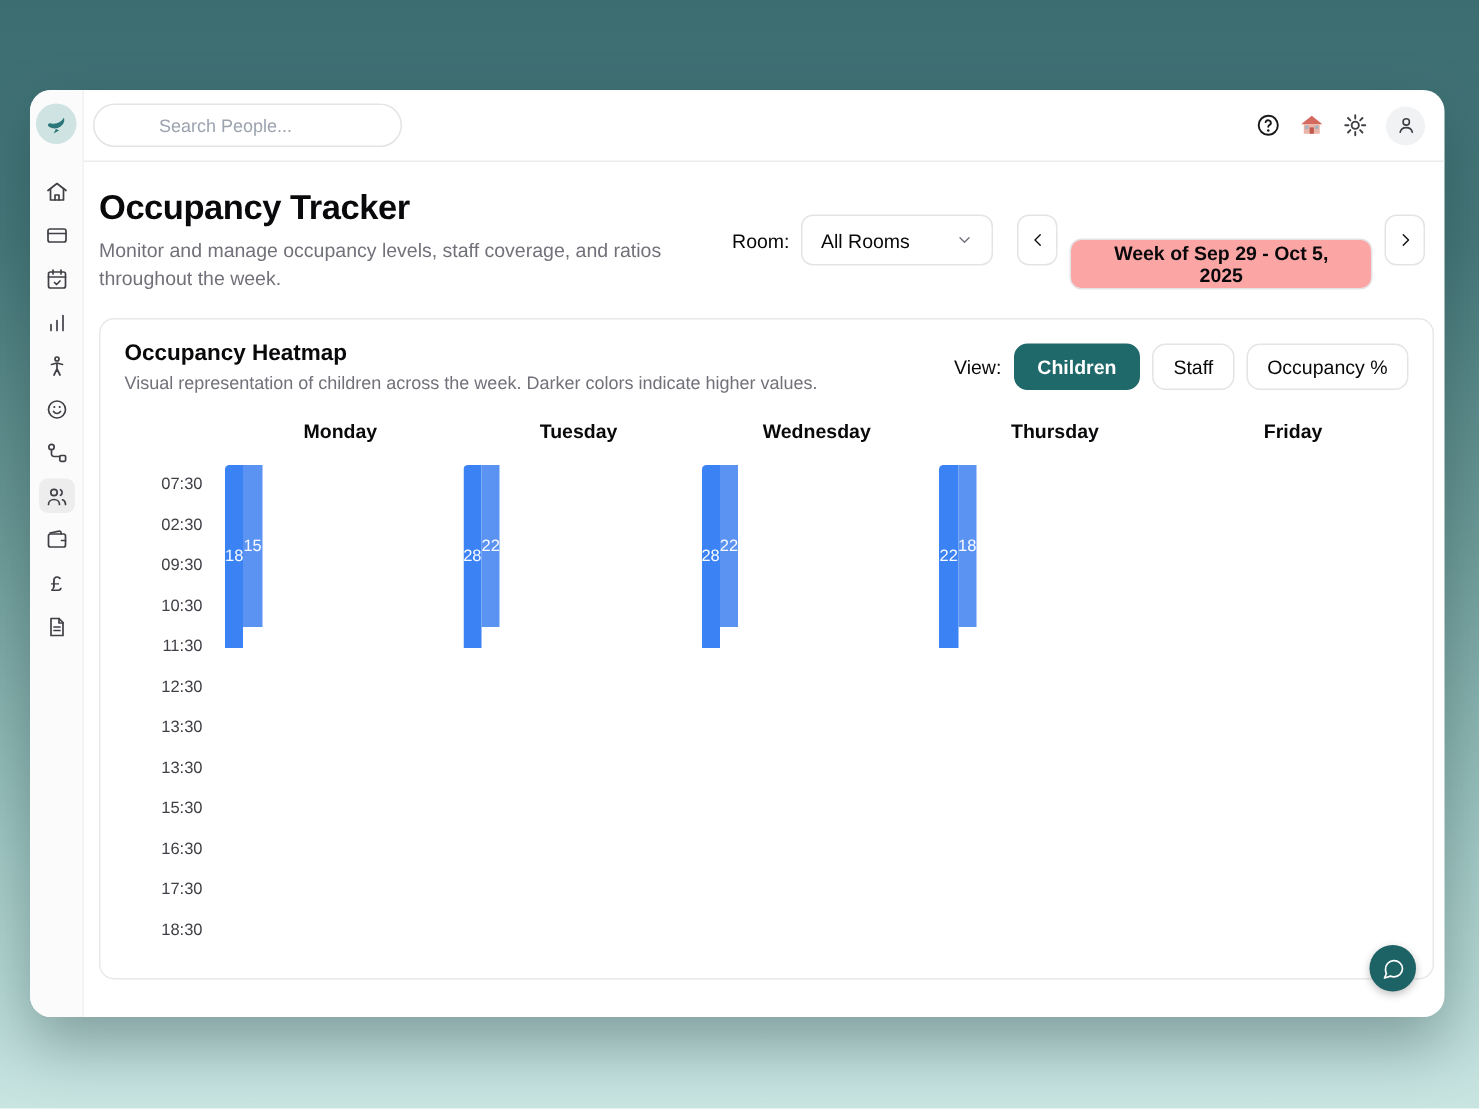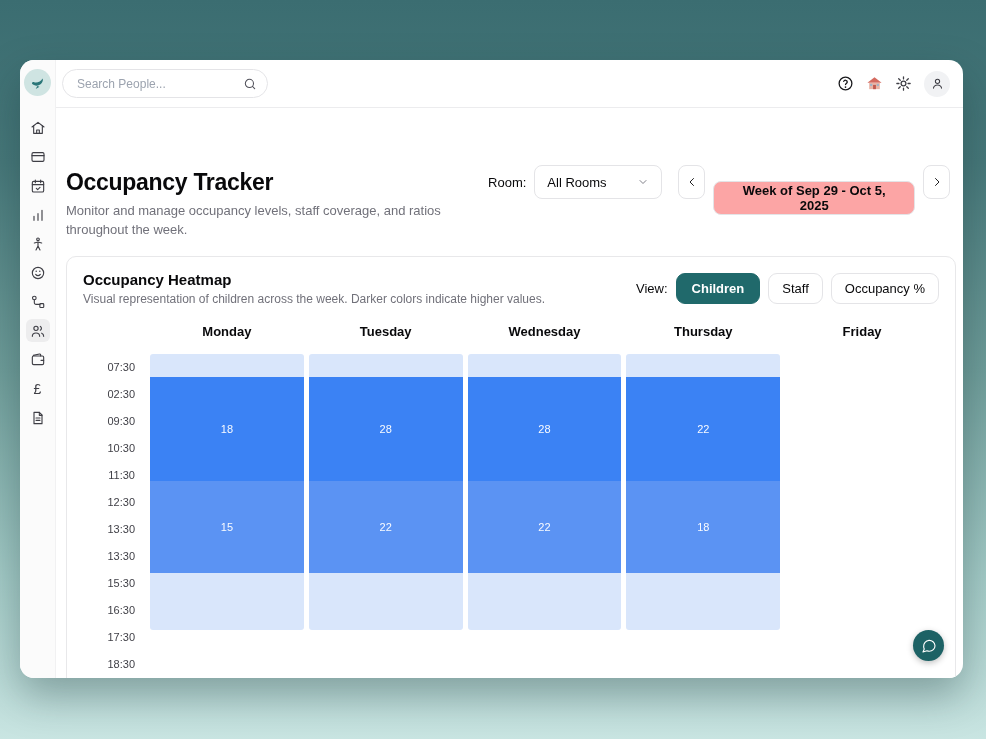--- a/index.html
+++ b/index.html
@@ -20,31 +20,31 @@
   .logo{ width:27px; height:27px; border-radius:50%; background:#cfe4e2; display:flex; align-items:center; justify-content:center; margin-bottom:20px;}
   .nav{ display:flex; flex-direction:column; gap:6px; }
   .nav-item{ width:24px; height:23px; border-radius:6px; display:flex; align-items:center; justify-content:center; cursor:pointer;}
   .nav-item.active{ background:#ededee; }
   .nav-item svg{ width:16px; height:16px; stroke:#3f3f46; fill:none; stroke-width:1.7; stroke-linecap:round; stroke-linejoin:round;}
   .pound{ font-size:14px; color:#3f3f46; }
   
   .main{ flex:1; display:flex; flex-direction:column; min-width:0;}
   .topbar{ height:48px; border-bottom:1px solid #ececee; display:flex; align-items:center; justify-content:space-between; padding:0 13px 0 6px; flex-shrink:0;}
   .search{ width:206px; height:29px; border:1px solid #e4e4e7; border-radius:999px; display:flex; align-items:center; padding:0 10px 0 14px; }
-  .search input{ border:none; outline:none; flex:1; font-size:12px; font-family:inherit; color:#0f766e; background:transparent;}
+  .search input{ border:none; outline:none; flex:1; font-size:12px; font-family:inherit; color:#0f766e; background:transparent;margin-left:29px;}
   .search input::placeholder{ color:#9ca3af; }
   .search svg{ width:14px; height:14px; stroke:#52525b; fill:none; stroke-width:1.8; stroke-linecap:round;}
   .top-icons{ display:flex; align-items:center; gap:12px;}
   .tbtn{ display:flex; align-items:center; justify-content:center; cursor:pointer;}
   .tbtn svg{ width:17px; height:17px;}
   .avatar{ width:26px; height:26px; border-radius:50%; background:#f1f2f4; }
   .avatar svg{ width:15px; height:15px; stroke:#3f3f46; fill:none; stroke-width:1.7; stroke-linecap:round;}
   
   .pagehead{ display:flex; justify-content:space-between; align-items:center; padding:17px 13px 12px 10px;}
-  .page-title{ font-size:23px; font-weight:bold; color:#09090b; letter-spacing:-.3px;margin-top:44px;}
+  .page-title{ font-size:23px; font-weight:bold; color:#09090b; letter-spacing:-.3px;}
   .page-sub{ margin-top:6px; font-size:13px; line-height:1.45; color:#71717a; max-width:440px;}
   .controls{ display:flex; align-items:center; gap:8px;}
   .room-label,.view-label{ font-size:13px; font-weight:normal; color:#09090b;}
   .select{ height:34px; min-width:128px; border:1px solid #e4e4e7; border-radius:8px; background:#fff; display:flex; align-items:center; justify-content:space-between; padding:0 12px; font-size:13px; color:#09090b; cursor:pointer; margin-right:8px;}
   .select svg{ width:12px; height:12px; stroke:#71717a; fill:none; stroke-width:1.8; stroke-linecap:round; stroke-linejoin:round;}
   .navbtn{ width:29px; height:34px; border:1px solid #e4e4e7; border-radius:8px; background:#fff; display:flex; align-items:center; justify-content:center; cursor:pointer;}
   .navbtn svg{ width:12px; height:12px; stroke:#09090b; fill:none; stroke-width:1.8; stroke-linecap:round; stroke-linejoin:round;}
   .weekbtn{ height:34px; border:1px solid #e4e4e7; border-radius:8px; background:#fca5a5; padding:0 20px; font-size:13px; font-weight:bold; color:#09090b; display:flex; align-items:center; cursor:pointer; font-family:inherit;margin-top:32px;}
   
   .card{ margin:4px 7px 0 10px; border:1px solid #e8e8ea; border-radius:10px; background:#fff; padding:14px 16px 18px;}
@@ -53,21 +53,21 @@
   .card-sub{ margin-top:4px; font-size:12px; color:#71717a;}
   .views{ display:flex; align-items:center; gap:8px;}
   .viewbtn{ height:31px; padding:0 13px; border-radius:9px; font-size:13px; font-family:inherit; display:flex; align-items:center; cursor:pointer; border:1px solid #e4e4e7; background:#fff; color:#09090b;}
   .viewbtn.active{ background:#20696b; border-color:#20696b; color:#fff; font-weight:bold; padding:10px 15px;}
   
   .heatmap{ margin-top:18px;}
   .hm-grid{ display:grid; grid-template-columns:62px repeat(5,1fr); column-gap:5px;}
   .day-head{ height:30px; display:flex; align-items:flex-start; justify-content:center; font-size:13px; font-weight:bold; color:#09090b;}
   .time-col{ display:flex; flex-direction:column;}
   .time-cell{ height:27px; display:flex; align-items:center; justify-content:flex-end; padding-right:10px; font-size:11px; color:#3f3f46;}
-  .day-col{ display:flex; flex-direction:column; height:276px; border-radius:3px; overflow:hidden;}
+  .day-col{ display:flex; flex-direction:row; height:276px; border-radius:3px; overflow:hidden;}
   .band{ display:flex; align-items:center; justify-content:center; font-size:11px; color:rgba(255,255,255,.96);}
   .band-early{ height:27px;}
   .band-am{ height:122px;}
   .band-pm{ height:108px;}
   .band-late{ height:67px;}
   .lvl-low{ background:#d9e6fb;}
   .lvl-high{ background:#3b82f4;}
   .lvl-med{ background:#5b93f3;}
   .lvl-med2{ background:#4a89f1;}
   

